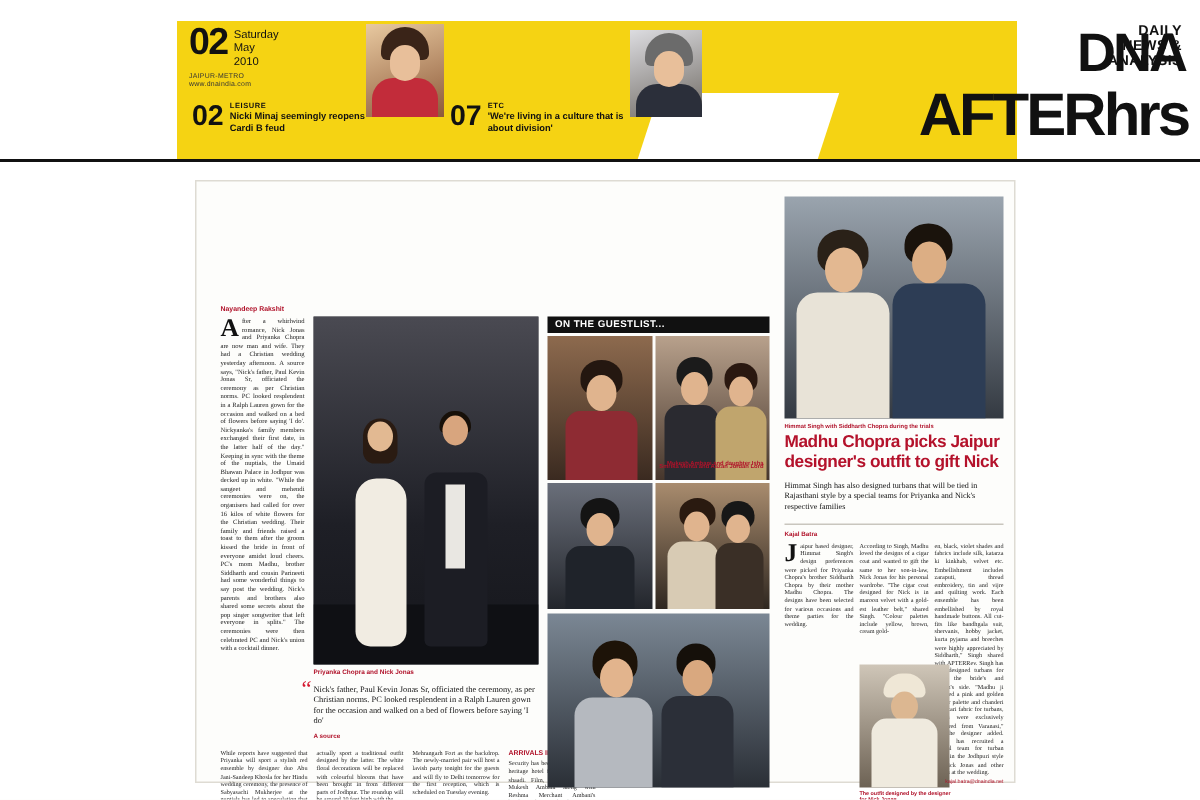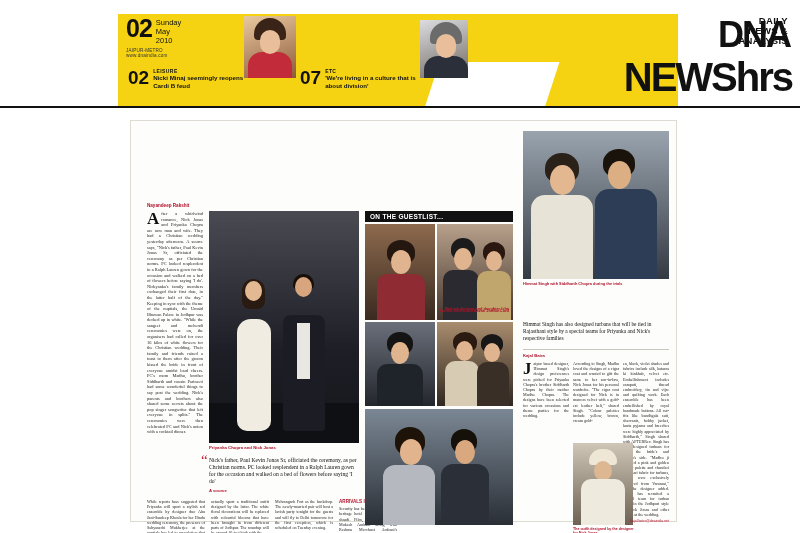--- a/index.html
+++ b/index.html
@@ -122,21 +122,21 @@
 <div class="page">
 
   <div class="masthead">
     <div class="mast-yellow"></div>
     <div class="mast-yellow2"></div>
     <div class="white-wedge"></div>
 
     <div class="date-box">
       <span class="date-num">02</span>
       <span class="date-mon">
-        <span>Sunday</span><br>
+        <span>Saturday</span><br>
         <span>May</span><br>
         <span>2010</span>
       </span>
       <div class="date-sub">JAIPUR-METRO</div>
       <div class="date-sub2">www.dnaindia.com</div>
     </div>
 
     <div class="head-photo ph1">
       <div class="ph-body"></div>
         <div class="ph-hair"></div>
@@ -159,21 +159,21 @@
       <div class="txt">'We're living in a culture that is about division'</div>
     </div>
 
     <div class="dna-label">
       <div class="dna-small">DAILY</div>
       <div class="dna-small">NEWS &amp;</div>
       <div class="dna-small">ANALYSIS</div>
     </div>
     <div class="dna-big">DNA</div>
     <div class="afterhrs">
-      <span>NEWS</span><span class="hrs">hrs</span>
+      <span>AFTER</span><span class="hrs">hrs</span>
     </div>
     <div class="mast-rule"></div>
   </div>
 
   <div class="paper">
 
     <div class="byline">Nayandeep Rakshit</div>
 
     <div class="lede">
       <span class="dropcap">A</span><span>fter a whirlwind romance, Nick Jonas and Priyanka Chopra are now man and wife. They had a Christian wedding yesterday afternoon. A source says, "Nick's father, Paul Kevin Jonas Sr, officiated the ceremony as per Christian norms. PC looked resplendent in a Ralph Lauren gown for the occasion and walked on a bed of flowers before saying 'I do'. Nickyanka's family members exchanged their first date, in the latter half of the day."
@@ -256,20 +256,21 @@
 
     <div class="rphoto">
       <div style="position:absolute;left:22px;top:22px;width:34px;height:30px;border-radius:50% 50% 40% 40%;background:#2a2118;"></div>
       <div style="position:absolute;left:27px;top:34px;width:25px;height:30px;border-radius:50%;background:#e3b891;"></div>
       <div style="position:absolute;left:8px;top:64px;width:62px;height:84px;background:#e8e3d7;border-radius:14px 14px 0 0;"></div>
       <div style="position:absolute;left:80px;top:18px;width:32px;height:28px;border-radius:50% 50% 40% 40%;background:#1a130c;"></div>
       <div style="position:absolute;left:85px;top:30px;width:23px;height:28px;border-radius:50%;background:#dcae84;"></div>
       <div style="position:absolute;left:72px;top:58px;width:62px;height:90px;background:#2d3d55;border-radius:14px 14px 0 0;"></div>
     </div>
     <div class="rcap">Himmat Singh with Siddharth Chopra during the trials</div>
+    <div class="rhead">Madhu Chopra picks Jaipur designer's outfit to gift Nick</div>
     <div class="rstand">Himmat Singh has also designed turbans that will be tied in Rajasthani style by a special teams for Priyanka and Nick's respective families</div>
     <div class="rline"></div>
     <div class="rbyline">Kajal Batra</div>
 
     <div class="rbody rb1">
       <span class="dropcap">J</span><span>aipur based designer, Himmat Singh's design preferences were picked for Priyanka Chopra's brother Siddharth Chopra by their mother Madhu Chopra. The designs have been selected for various occasions and theme parties for the wedding.</span>
     </div>
     <div class="rbody rb2">According to Singh, Madhu loved the designs of a cigar coat and wanted to gift the same to her son-in-law, Nick Jonas for his personal wardrobe. "The cigar coat designed for Nick is in maroon velvet with a gold-est leather belt," shared Singh.
 
 "Colour palettes include yellow, brown, cream gold-</div>

